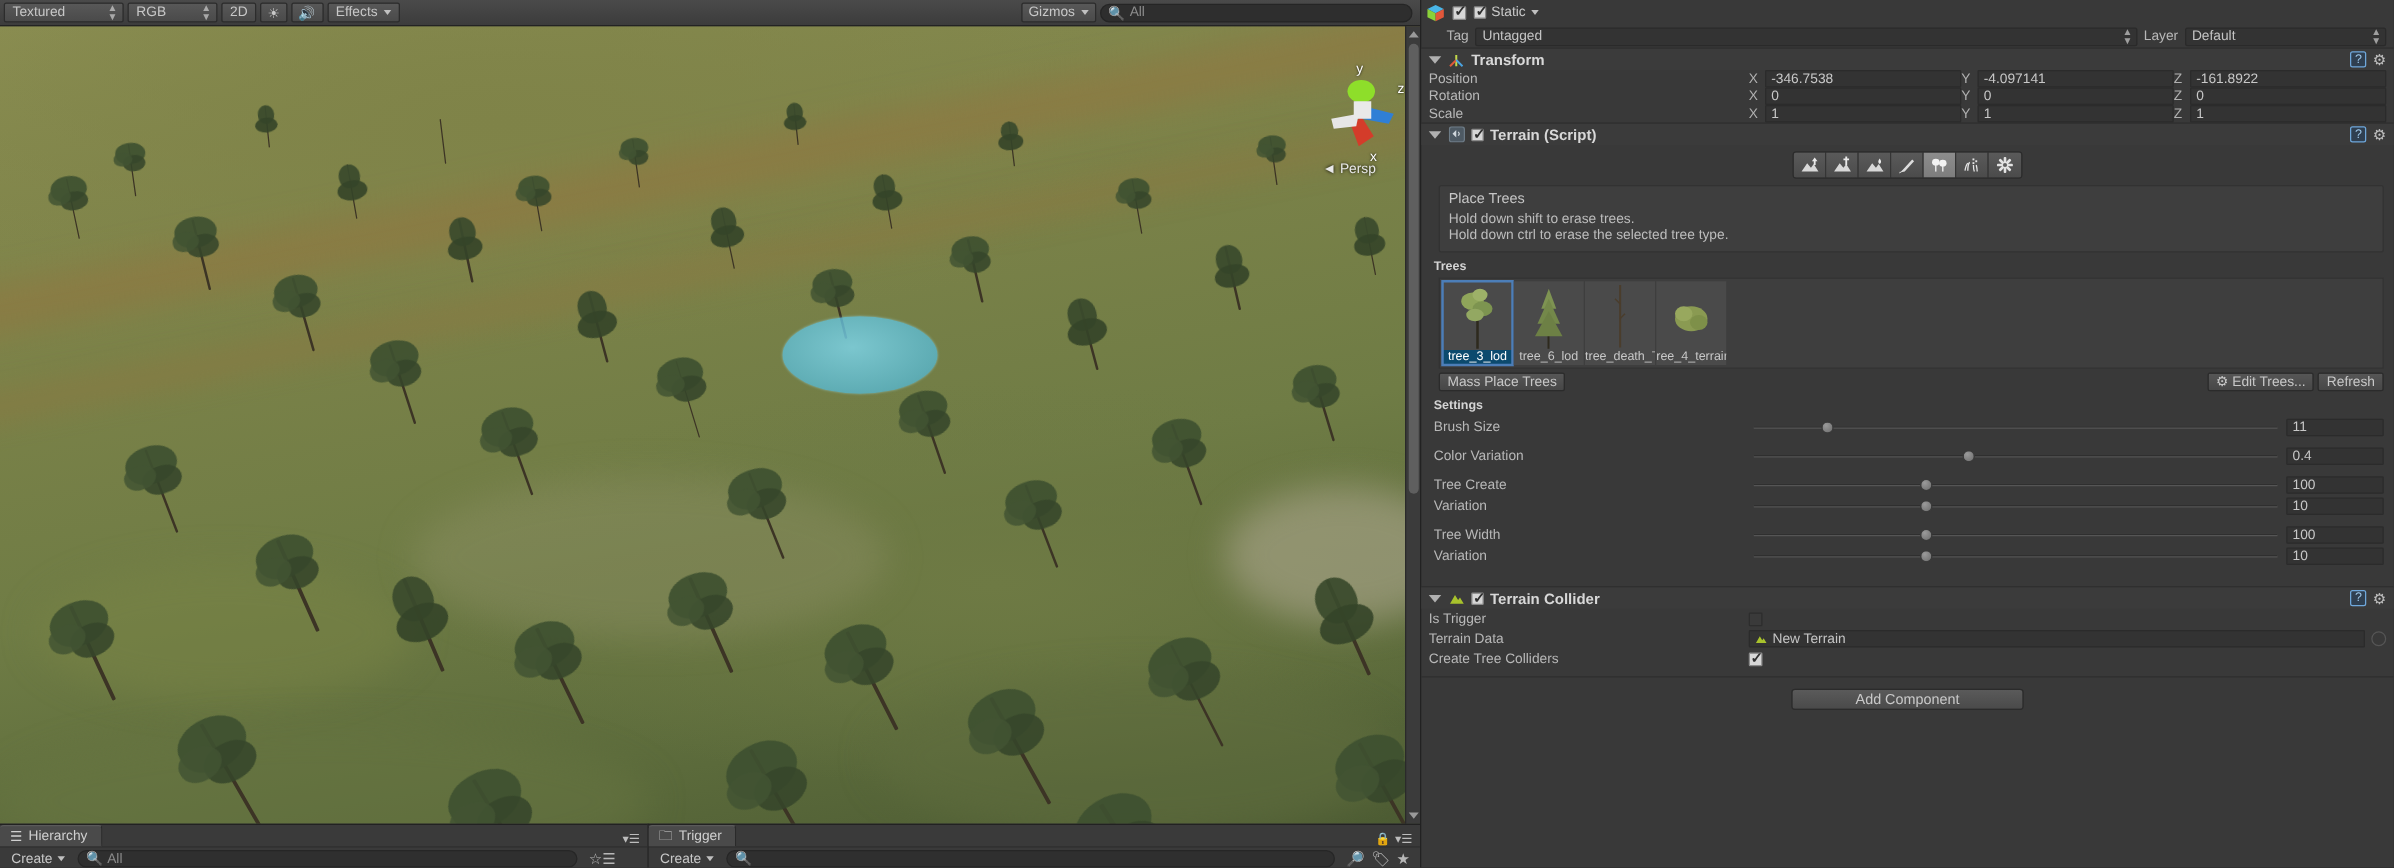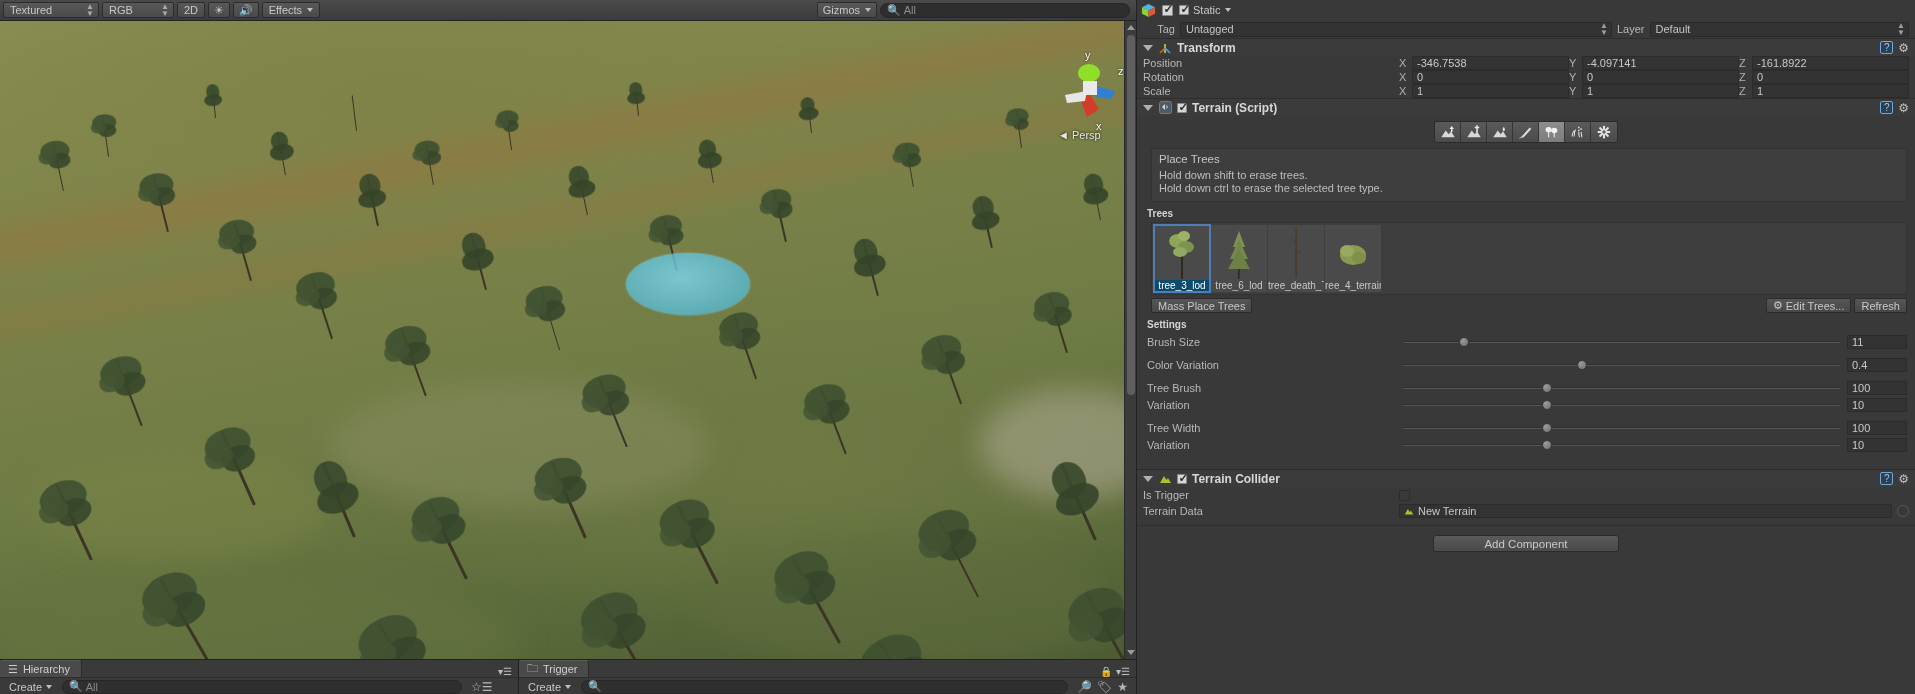--- a/index.html
+++ b/index.html
@@ -199,21 +199,21 @@
   .slider-row{ height:17px; display:flex; align-items:center; padding:0 8px 0 10px; }
   .slider-row .sname{ width:256px; color:#b8b8b8; font-size:11px; }
   .track{ position:relative; flex:1; height:14px; display:flex; align-items:center; margin-right:7px; }
   .track .bar{ position:absolute; left:0; right:0; height:2px; background:#555; border-top:1px solid #2f2f2f; }
   .track .knob{
     position:absolute; width:10px; height:10px; border-radius:50%;
     background:radial-gradient(circle at 35% 30%, #9a9a9a, #6c6c6c);
     border:1px solid #3a3a3a; transform:translateX(-50%);
   }
   .num{
-    width:60px; height:14px; background:#333; border:1px solid #2b2b2b; border-radius:1px;
+    width:78px; height:14px; background:#333; border:1px solid #2b2b2b; border-radius:1px;
     color:#c8c8c8; font-size:11px; display:flex; align-items:center; padding:0 4px;
   }
   .gap{ height:6px; }
 
   .obj-field{
     flex:1; height:14px; background:#333; border:1px solid #2b2b2b; border-radius:1px;
     display:flex; align-items:center; gap:4px; padding:0 4px; color:#c6c6c6; font-size:11px;
   }
   .small-sq{ width:11px;height:11px;background:#3a3a3a;border:1px solid #2d2d2d;border-radius:1px; }
   .dot-btn{ width:12px;height:12px;border:1px solid #555;border-radius:50%;margin-left:5px; }
@@ -619,21 +619,21 @@
       <div class="chk on"></div>
       <div class="static-grp">
         <div class="chk on" style="width:10px;height:10px"></div>
         <span>Static</span>
         <span class="caret-dn"></span>
       </div>
     </div>
 
     <div class="tag-row">
       <span class="lbl" style="width:32px;text-align:right">Tag</span>
-      <div class="field" style="width:432px">
+      <div class="field" style="width:530px">
         <span>Untagged</span>
         <span class="updown">▲<span>▼</span></span>
       </div>
       <span class="lbl">Layer</span>
       <div class="field" style="flex:1">
         <span>Default</span>
         <span class="updown">▲<span>▼</span></span>
       </div>
     </div>
 
@@ -856,21 +856,21 @@
           <div class="slider-row">
             <div class="sname">Color Variation</div>
             <div class="track">
               <div class="bar"></div>
               <div class="knob" style="left:41%"></div>
             </div>
             <div class="num">0.4</div>
           </div>
           <div class="gap"></div>
           <div class="slider-row">
-            <div class="sname">Tree Brush</div>
+            <div class="sname">Tree Create</div>
             <div class="track">
               <div class="bar"></div>
               <div class="knob" style="left:33%"></div>
             </div>
             <div class="num">100</div>
           </div>
           <div class="slider-row">
             <div class="sname">Variation</div>
             <div class="track">
               <div class="bar"></div>
@@ -921,20 +921,24 @@
         <div class="pname">Terrain Data</div>
         <div class="obj-field">
           <svg width="10" height="10" viewBox="0 0 13 13">
             <polygon points="1,11 5,4 7.5,8 9,6 12,11" fill="#a8c22c"></polygon>
           </svg>
           <span>New Terrain</span>
         </div>
         <span class="dot-btn"></span>
       </div>
 
+      <div class="prow" style="height:16px">
+        <div class="pname">Create Tree Colliders</div>
+        <div class="chk on"></div>
+      </div>
     </div>
 
     <div class="sep" style="margin-top:6px"></div>
     <div class="add-comp-wrap">
       <div class="add-comp">
         <span>Add Component</span>
       </div>
     </div>
   </div>
 </div>

